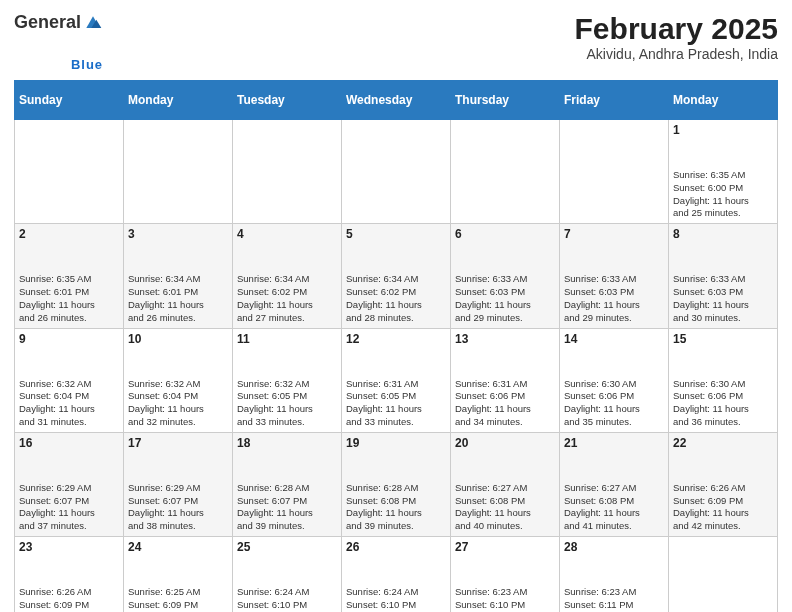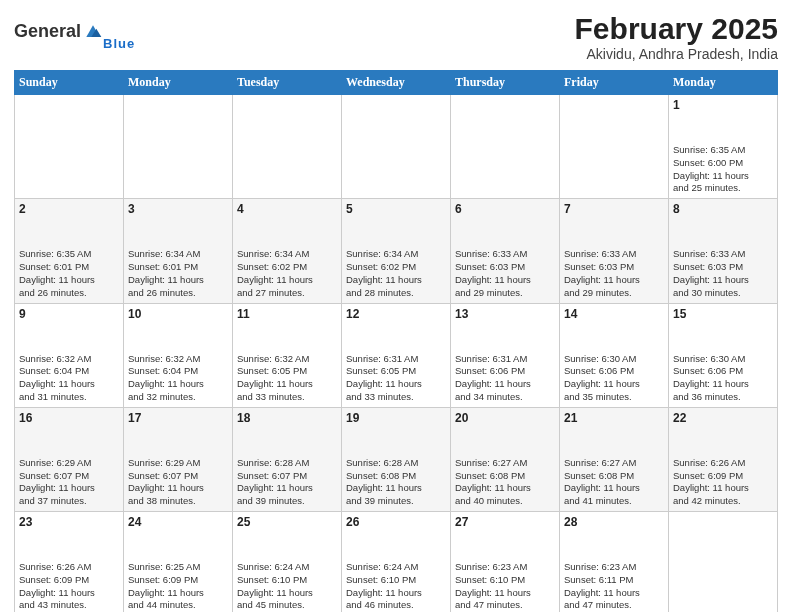--- a/index.html
+++ b/index.html
@@ -17,22 +17,22 @@
       padding: 12px 14px 10px 14px;
     }
     .header {
       display: flex;
       justify-content: space-between;
       align-items: flex-start;
       margin-bottom: 8px;
     }
     .logo {
       display: flex;
-      flex-direction: row;
-      align-items: center;
+      flex-direction: column;
+      align-items: flex-end;
     }
     .logo-text {
       display: flex;
       align-items: center;
     }
     .logo-general {
       font-size: 18px;
       font-weight: bold;
       color: #333;
     }
@@ -62,25 +62,24 @@
     }
     .calendar {
       width: 100%;
       border-collapse: collapse;
       border: 1px solid #ccc;
     }
     .calendar th {
       background: #2a7abf;
       color: #fff;
       font-size: 12px;
-      padding: 4px 4px;
+      padding: 12px 4px;
       text-align: left;
       border: 1px solid #2a7abf;
       font-weight: bold;
-      font-family: Liberation Serif, serif;
     }
     .calendar td {
       vertical-align: top;
       border: 1px solid #ccc;
       padding: 3px 4px;
       width: calc(100% / 7);
       min-height: 80px;
       height: 80px;
       font-size: 10px;
       color: #333;

